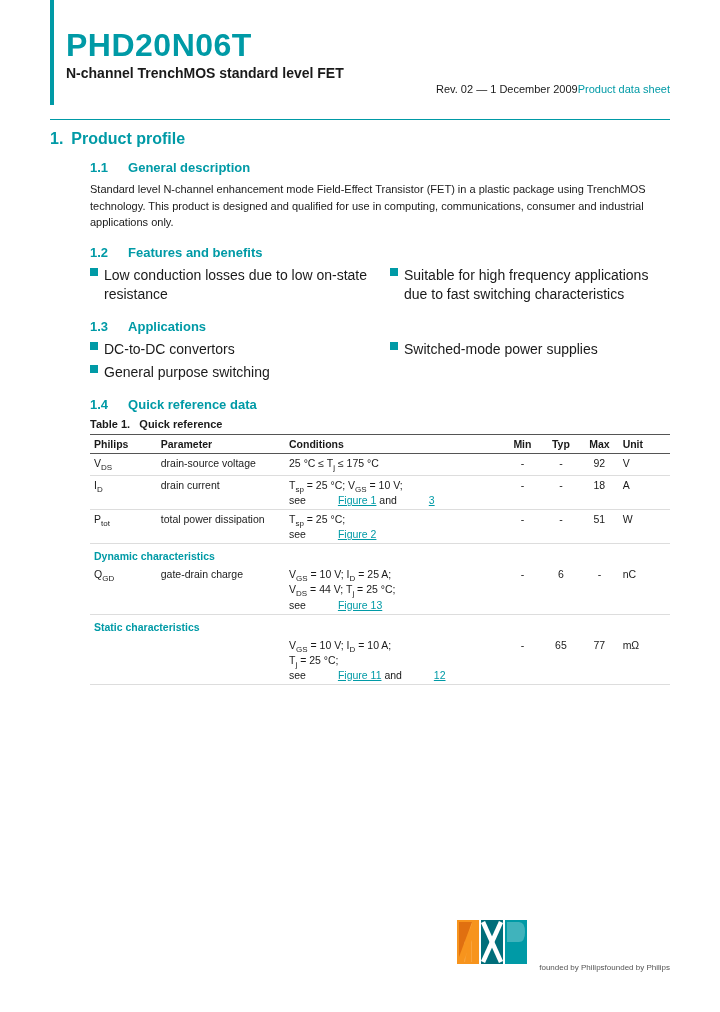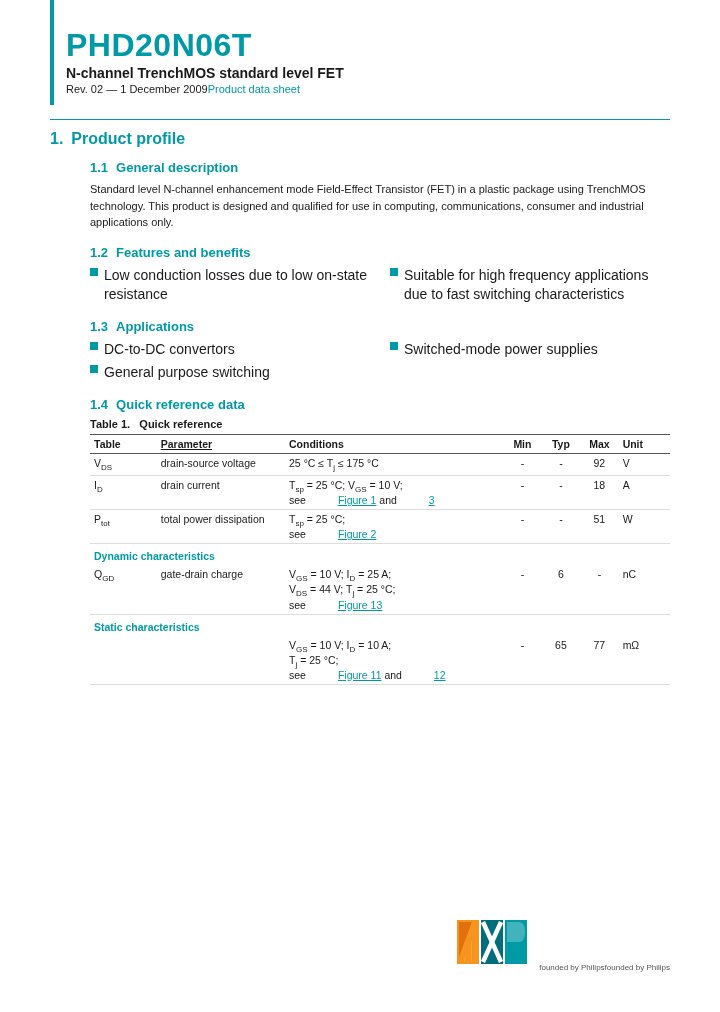--- a/index.html
+++ b/index.html
@@ -45,21 +45,21 @@
 
     .product-subtitle {
       font-size: 14px;
       color: #1a1a1a;
       font-weight: bold;
       margin-top: 2px;
     }
 
     .header-meta {
       display: flex;
-      justify-content: flex-start;
+      justify-content: flex-end;
       align-items: center;
       margin-top: 2px;
     }
 
     .rev-date {
       font-size: 11px;
       color: #1a1a1a;
     }
 
     .doc-type {
@@ -97,21 +97,21 @@
       margin-bottom: 14px;
     }
 
     .subsection-heading {
       font-size: 13px;
       font-weight: bold;
       color: #009aa6;
       margin-bottom: 6px;
       display: flex;
       align-items: center;
-      gap: 8px;
+      gap: 20px;
     }
 
     .subsection-heading .num {
       font-size: 13px;
       color: #009aa6;
     }
 
     .body-text {
       font-size: 11px;
       color: #1a1a1a;
@@ -192,21 +192,21 @@
 
     .section-row td {
       font-weight: bold;
       color: #009aa6;
       padding-top: 6px;
       padding-bottom: 3px;
       border-bottom: none !important;
     }
 
     .data-table .col-symbol { width: 52px; }
-    .data-table .col-param { width: 100px; text-decoration: underline; }
+    .data-table .col-param { width: 100px; }
     .data-table .col-cond { width: 170px; }
     .data-table .col-min { width: 30px; text-align: center; }
     .data-table .col-typ { width: 30px; text-align: center; }
     .data-table .col-max { width: 30px; text-align: center; }
     .data-table .col-unit { width: 40px; }
 
     .table-bottom-border {
       border-top: 1.5px solid #555;
     }
 
@@ -322,21 +322,21 @@
 
     <div class="table-label">
       <span class="tbl-num">Table 1.</span>
       &nbsp;
       <span class="tbl-title">Quick reference</span>
     </div>
 
     <table class="data-table">
       <thead>
         <tr>
-          <th class="col-symbol">Table</th>
+          <th class="col-symbol">Philips</th>
           <th class="col-param">Parameter</th>
           <th class="col-cond">Conditions</th>
           <th class="col-min">Min</th>
           <th class="col-typ">Typ</th>
           <th class="col-max">Max</th>
           <th class="col-unit">Unit</th>
         </tr>
       </thead>
       <tbody>
 

